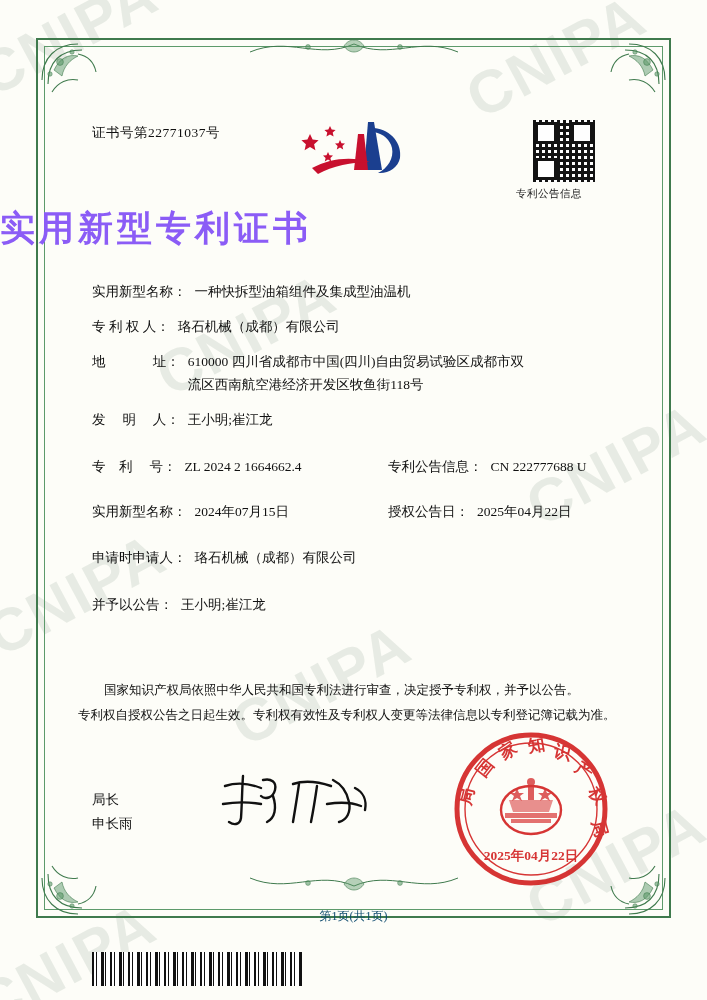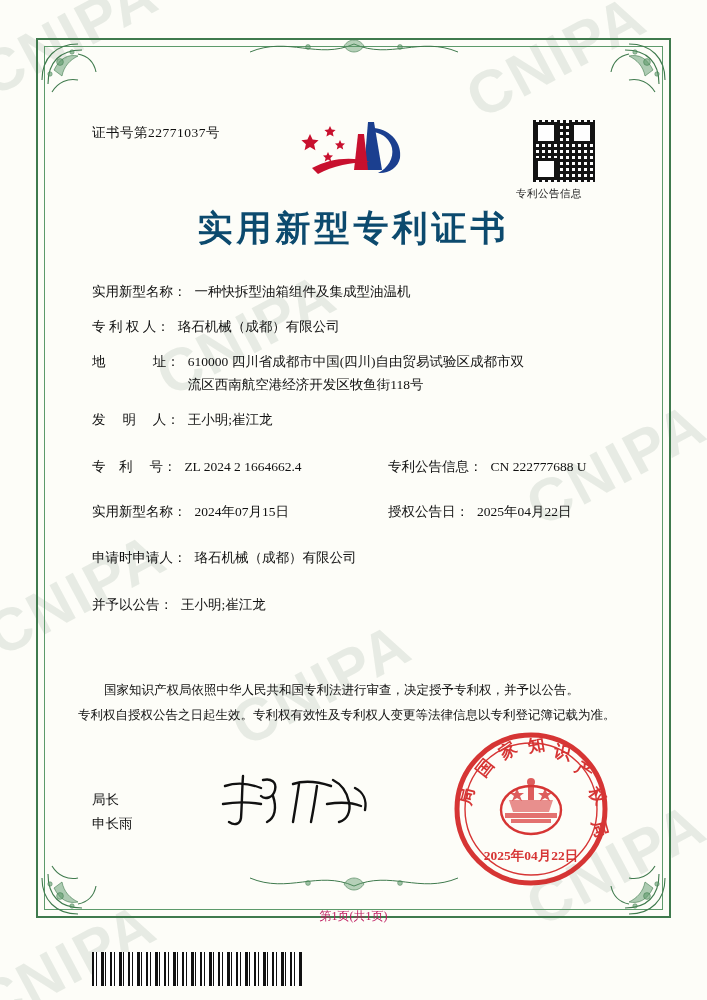--- a/index.html
+++ b/index.html
@@ -142,25 +142,25 @@
     font-size: 10.5px;
     color: #222;
     letter-spacing: .5px;
   }
 
   .title {
     position: absolute;
     left: 0;
     right: 0;
     top: 205px;
-    text-align: center;
+    text-align: left;
     font-size: 35px;
     font-weight: 700;
     letter-spacing: 4px;
-    color: #0c4a6e;
+    color: #8b5cf6;
     font-family: "Liberation Serif", "DejaVu Serif", serif;
   }
 
   
   .fields {
     position: absolute;
     left: 92px;
     top: 282px;
     width: 524px;
     font-size: 13.5px;
@@ -232,21 +232,21 @@
     width: 158px;
     height: 158px;
   }
 
   .footer-page {
     position: absolute;
     left: 0; right: 0;
     top: 908px;
     text-align: center;
     font-size: 12px;
-    color: #be185d;
+    color: #0c4a6e;
   }
 
   
   .barcode {
     position: absolute;
     left: 92px;
     top: 952px;
     width: 210px;
     height: 34px;
     background-image: repeating-linear-gradient(90deg,

